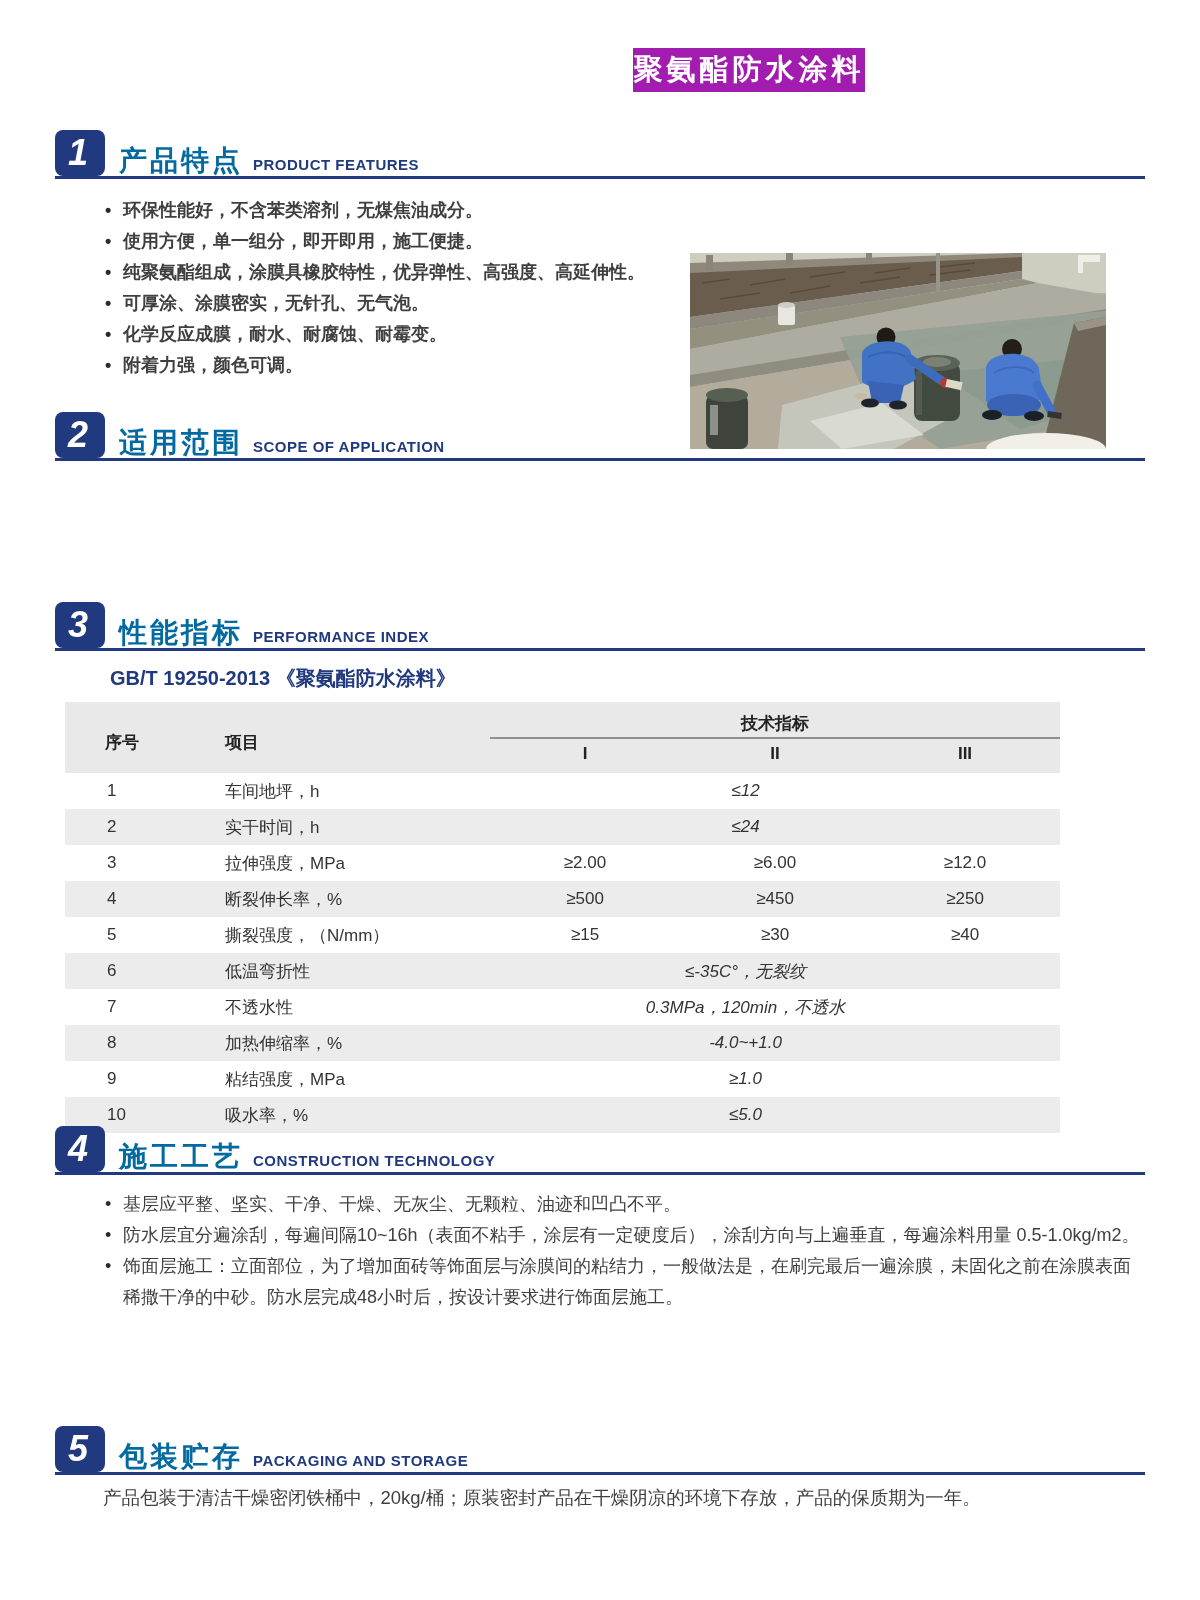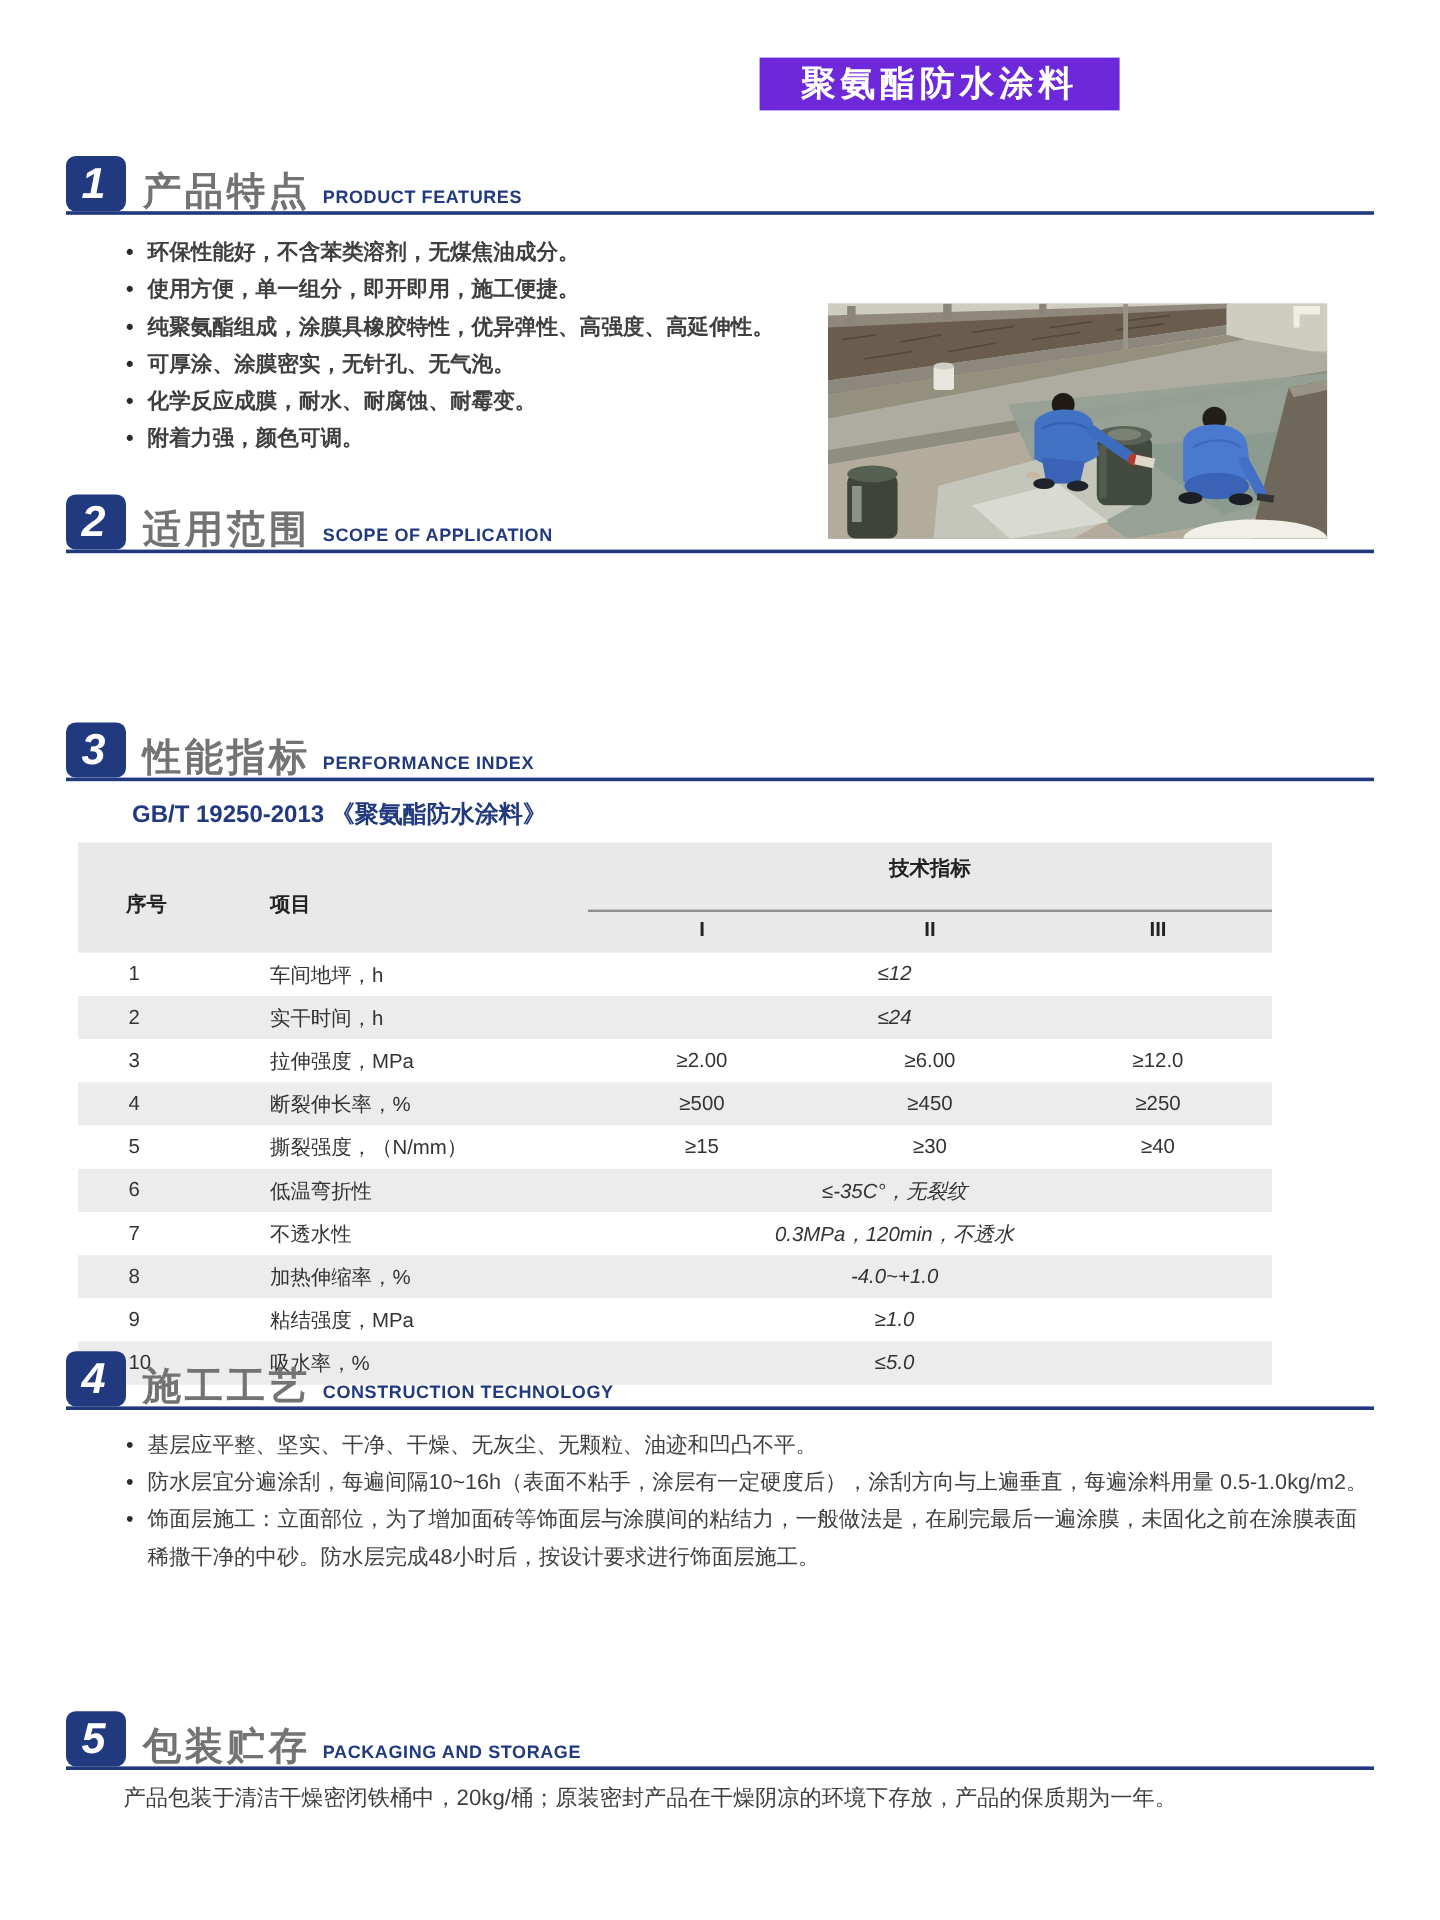--- a/index.html
+++ b/index.html
@@ -1,30 +1,30 @@
 <!DOCTYPE html>
 <html lang="zh"><head>
 <meta charset="utf-8">
 <style>
   html,body{margin:0;padding:0;background:#ffffff;}
   body{font-family:"Liberation Sans","DejaVu Sans",sans-serif;color:#3f3f3f;}
   .page{position:relative;width:1200px;height:1600px;background:#fff;overflow:hidden;}
 
   
-  .banner{position:absolute;left:633px;top:48px;width:300px;height:44px;
-    background:#6d28d9;color:#fff;display:flex;align-items:center;justify-content:center;
+  .banner{position:absolute;left:633px;top:48px;width:232px;height:44px;
+    background:#a21caf;color:#fff;display:flex;align-items:center;justify-content:center;
     font-size:29px;font-weight:bold;letter-spacing:4px;}
 
   
   .sec{position:absolute;left:55px;width:1090px;}
   .sec-head{display:flex;align-items:flex-end;border-bottom:3px solid #20397f;height:52px;}
   .badge{width:50px;height:46px;background:#20397f;border-radius:8px;
     display:flex;align-items:center;justify-content:center;
     color:#fff;font-size:36px;font-weight:bold;font-style:italic;padding-right:4px;box-sizing:border-box;}
-  .sec-title{margin:0 0 1px 14px;color:#737373;font-size:32px;font-weight:bold;letter-spacing:3px;line-height:1;}
+  .sec-title{margin:0 0 1px 14px;color:#0369a1;font-size:28px;font-weight:bold;letter-spacing:3px;line-height:1;}
   .sec-sub{margin:0 0 4px 10px;color:#20397f;font-size:15px;font-weight:bold;letter-spacing:.5px;line-height:1;}
 
   
   ul.bullets{list-style:none;margin:16px 0 0 50px;padding:0;}
   ul.bullets li{position:relative;padding-left:18px;font-size:18px;line-height:31px;color:#3f3f3f;}
   ul.bullets li::before{content:"•";position:absolute;left:0;top:0;color:#2b2b2b;}
   .s1-bullets{width:600px;}
   .s4-bullets{width:1035px;}
   .s4-bullets li{line-height:32px;}
 
@@ -33,21 +33,21 @@
   .photo svg{display:block;}
 
   
   .standard{margin:14px 0 0 55px;color:#20397f;font-size:20px;font-weight:bold;}
   table.perf{margin:10px 0 0 10px;border-collapse:collapse;table-layout:fixed;width:995px;}
   table.perf col.c1{width:115px;} table.perf col.c2{width:310px;}
   table.perf col.c3,table.perf col.c4,table.perf col.c5{width:190px;}
   table.perf thead th{background:#e9e9e9;font-size:17px;color:#222;font-weight:bold;}
   th.h-no{text-align:left;padding:10px 0 0 40px;vertical-align:middle;}
   th.h-item{text-align:left;padding:10px 0 0 45px;vertical-align:middle;}
-  th.h-tech{padding:10px 6px 23px;border-bottom:2px solid #8f8f8f;}
+  th.h-tech{padding:10px 6px 2px;border-bottom:2px solid #8f8f8f;}
   th.h-col{text-align:center;padding:5px 0 9px;font-size:18px;}
   table.perf tbody td{height:34px;font-size:17px;color:#333;background:#fff;}
   table.perf tbody tr:nth-child(even) td{background:#ececec;}
   td.c-no{padding-left:42px;}
   td.c-item{padding-left:45px;}
   td.c-val{text-align:center;}
   td.c-span{text-align:center;padding-right:60px;font-style:italic;}
 
   .s5-text{margin:8px 0 0 48px;font-size:18.5px;color:#3f3f3f;width:1020px;line-height:30px;}
 </style>

